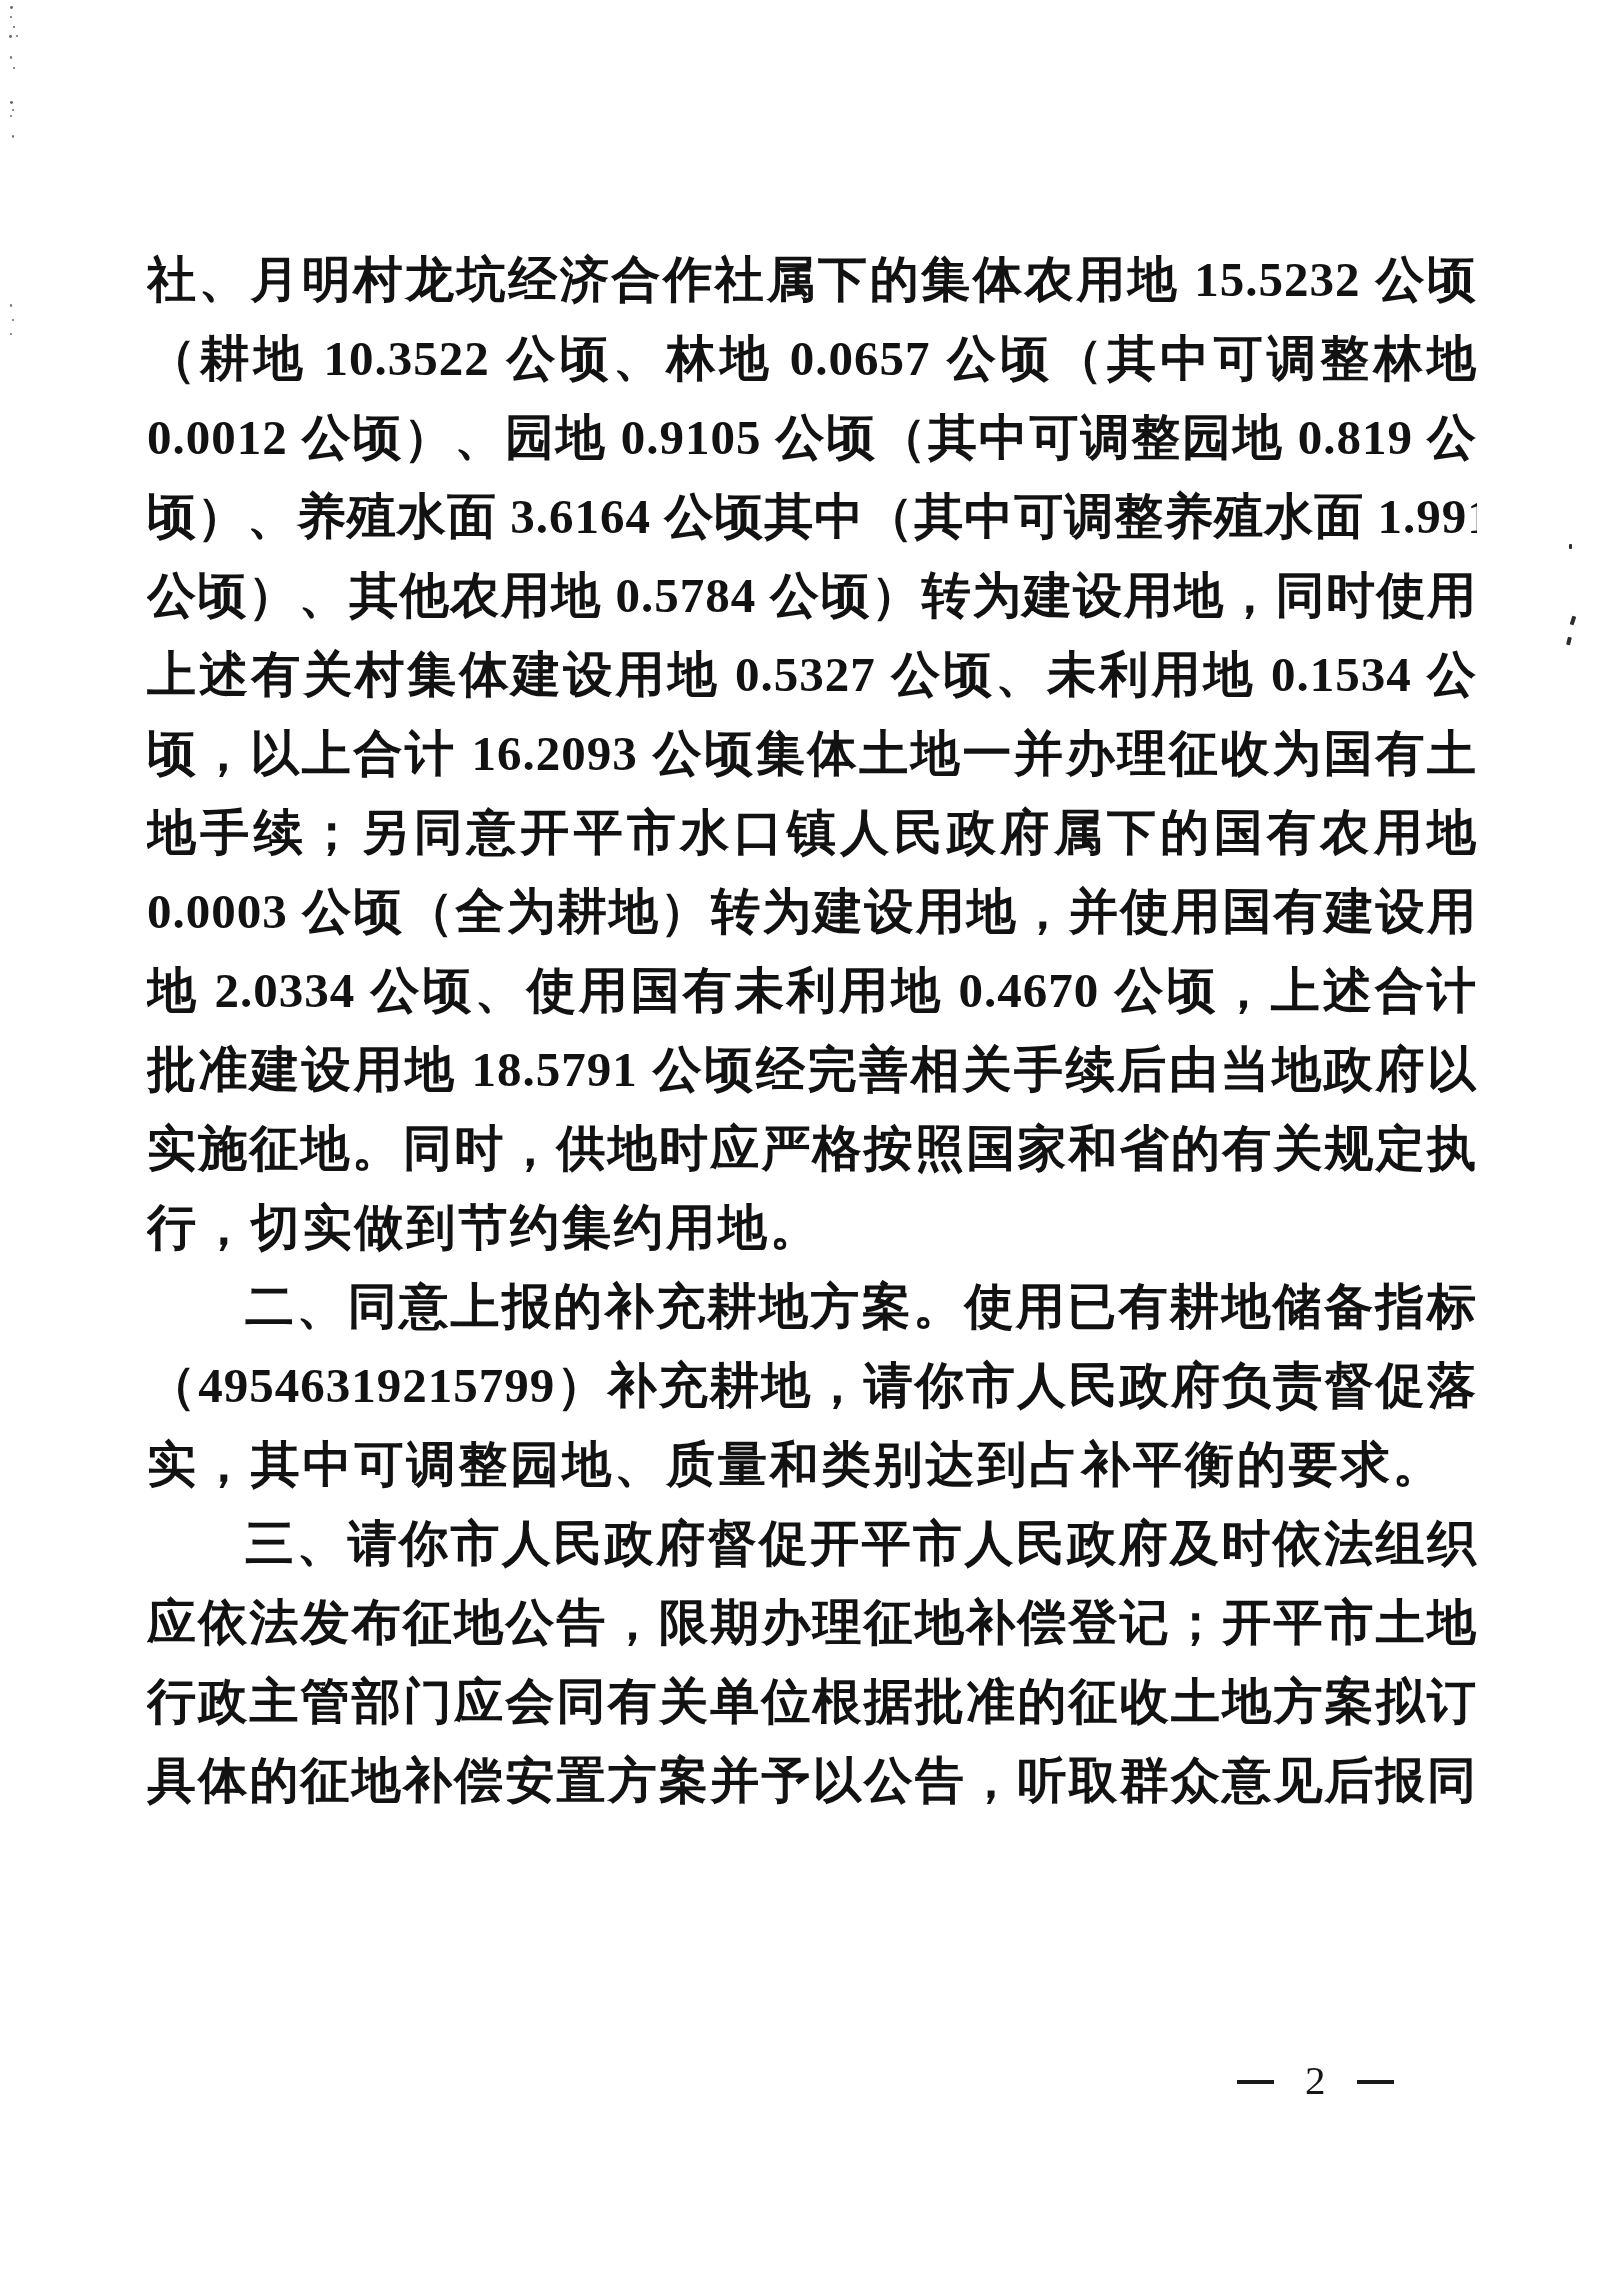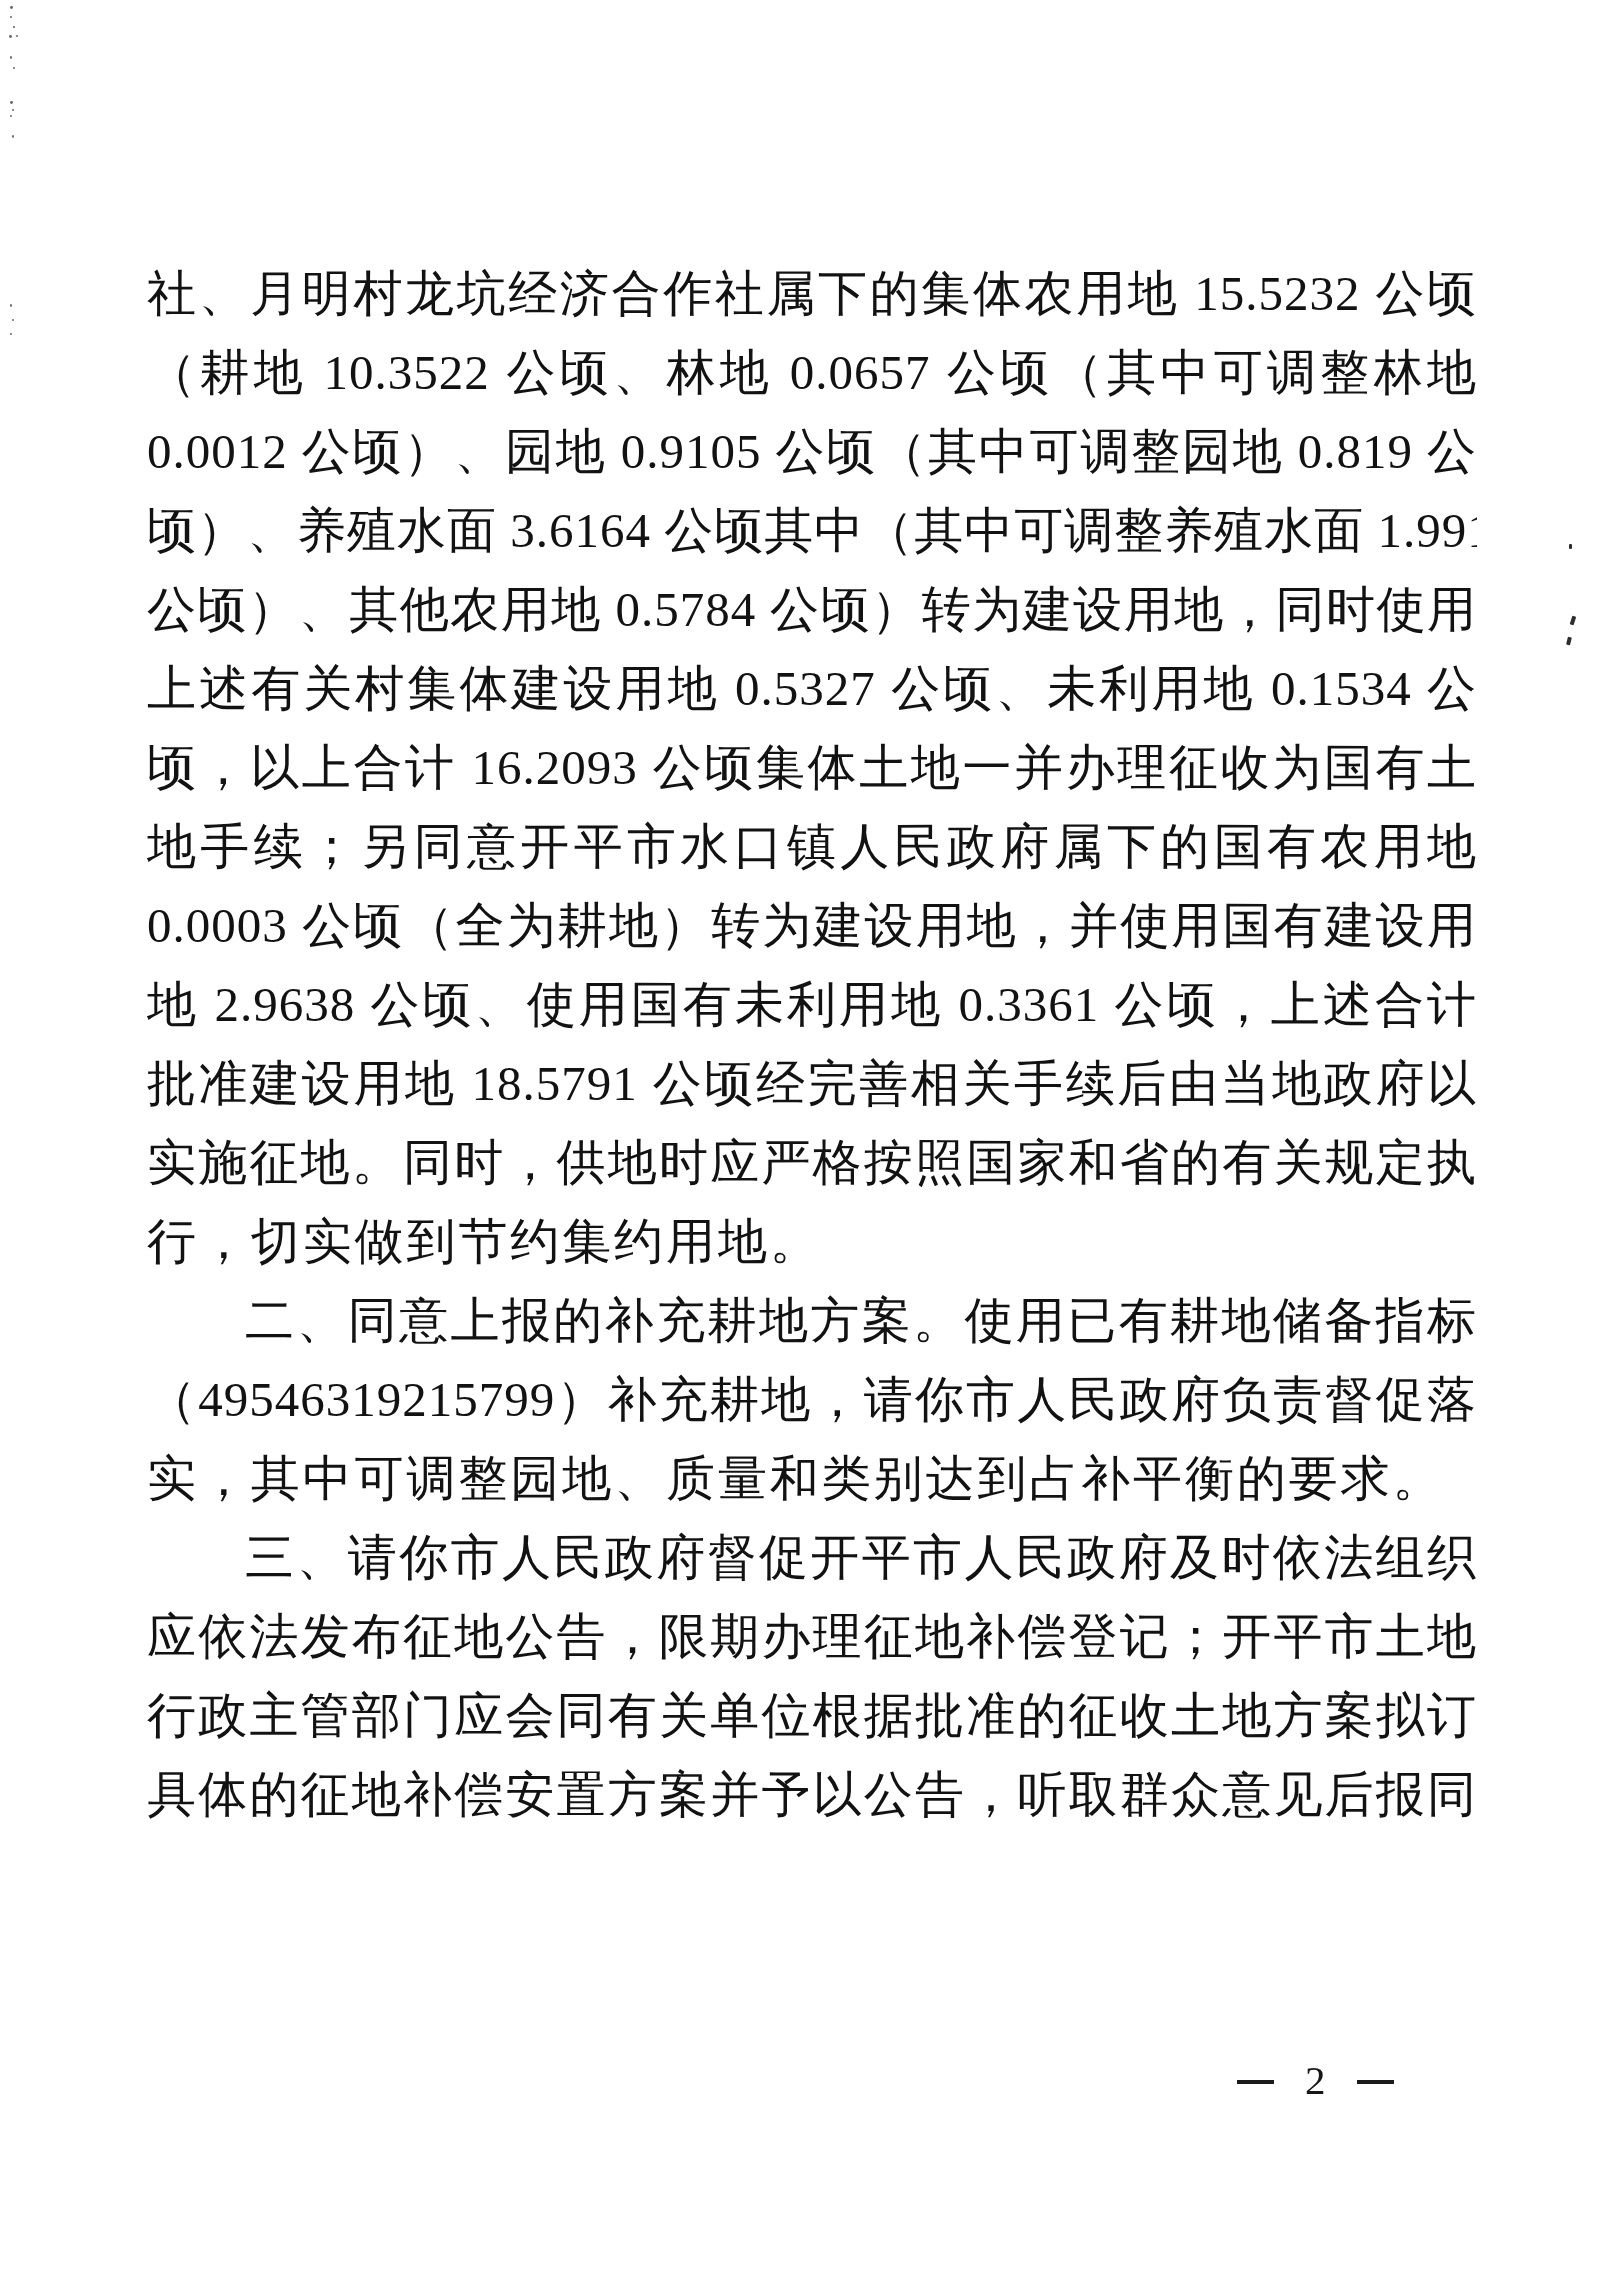--- a/index.html
+++ b/index.html
@@ -8,22 +8,23 @@
     width: 1620px;
     height: 2293px;
     background: #ffffff;
     overflow: hidden;
     font-family: "Liberation Serif", "DejaVu Serif", serif;
     color: #121212;
   }
   .textblock {
     position: absolute;
     left: 147px;
-    top: 254px;
+    top: 240px;
     width: 1330px;
+    font-weight: bold;
   }
   .line {
     font-size: 49px;
     line-height: 79px;
     height: 79px;
     white-space: nowrap;
     overflow: hidden;
     text-align: justify;
     text-align-last: justify;
     letter-spacing: 1px;
@@ -94,21 +95,21 @@
   <div class="textblock">
     <div class="line">社、月明村龙坑经济合作社属下的集体农用地 15.5232 公顷</div>
     <div class="line">（耕地 10.3522 公顷、林地 0.0657 公顷（其中可调整林地</div>
     <div class="line">0.0012 公顷）、园地 0.9105 公顷（其中可调整园地 0.819 公</div>
     <div class="line">顷）、养殖水面 3.6164 公顷其中（其中可调整养殖水面 1.9916</div>
     <div class="line">公顷）、其他农用地 0.5784 公顷）转为建设用地，同时使用</div>
     <div class="line">上述有关村集体建设用地 0.5327 公顷、未利用地 0.1534 公</div>
     <div class="line">顷，以上合计 16.2093 公顷集体土地一并办理征收为国有土</div>
     <div class="line">地手续；另同意开平市水口镇人民政府属下的国有农用地</div>
     <div class="line">0.0003 公顷（全为耕地）转为建设用地，并使用国有建设用</div>
-    <div class="line">地 2.9638 公顷、使用国有未利用地 0.3361 公顷，上述合计</div>
+    <div class="line">地 2.0334 公顷、使用国有未利用地 0.4670 公顷，上述合计</div>
     <div class="line">批准建设用地 18.5791 公顷经完善相关手续后由当地政府以</div>
     <div class="line">实施征地。同时，供地时应严格按照国家和省的有关规定执</div>
     <div class="line short">行，切实做到节约集约用地。</div>
     <div class="line indent">二、同意上报的补充耕地方案。使用已有耕地储备指标</div>
     <div class="line">（49546319215799）补充耕地，请你市人民政府负责督促落</div>
     <div class="line short">实，其中可调整园地、质量和类别达到占补平衡的要求。</div>
     <div class="line indent">三、请你市人民政府督促开平市人民政府及时依法组织</div>
     <div class="line">应依法发布征地公告，限期办理征地补偿登记；开平市土地</div>
     <div class="line">行政主管部门应会同有关单位根据批准的征收土地方案拟订</div>
     <div class="line">具体的征地补偿安置方案并予以公告，听取群众意见后报同</div>

